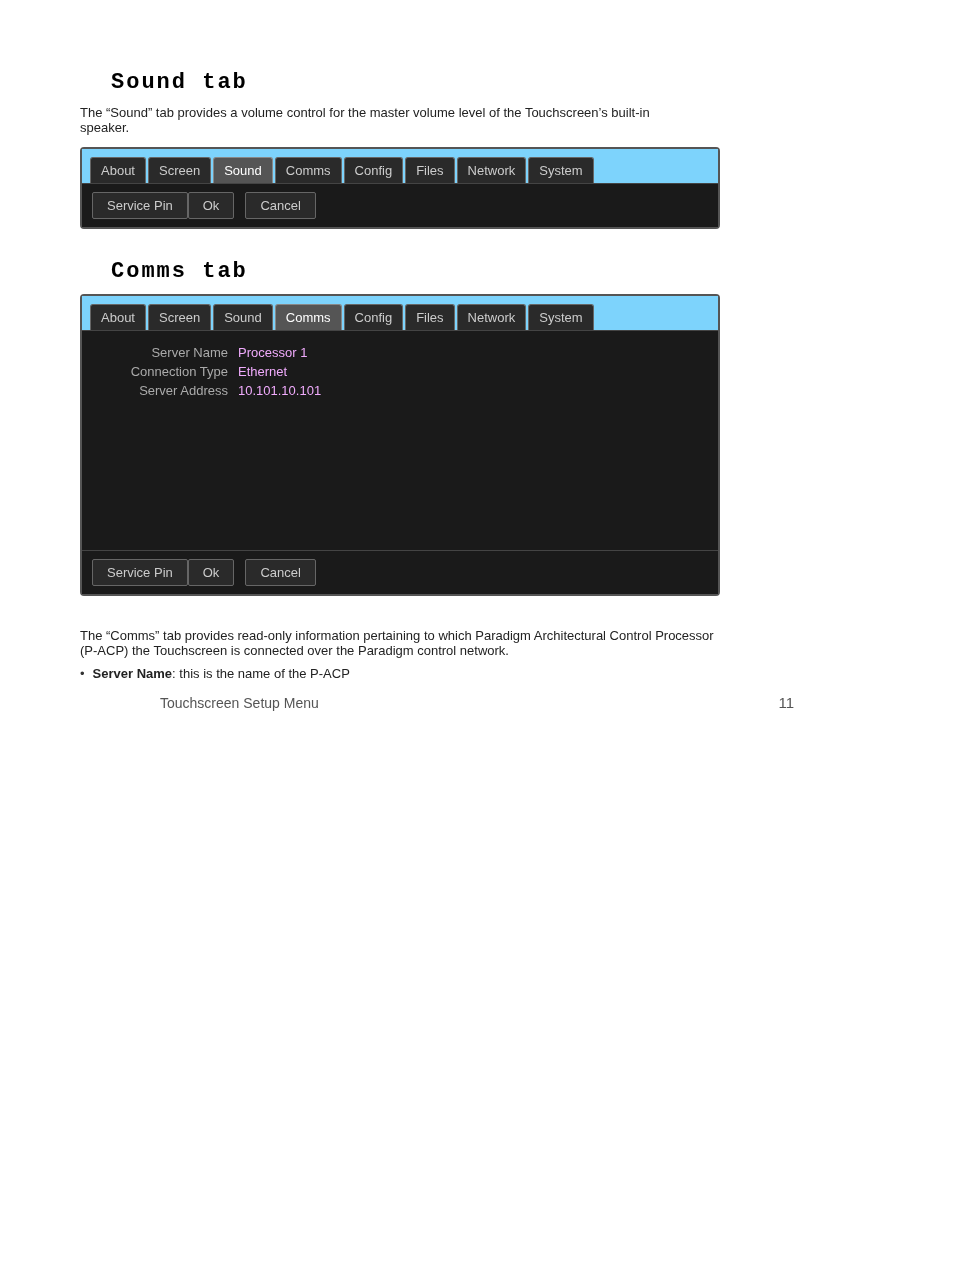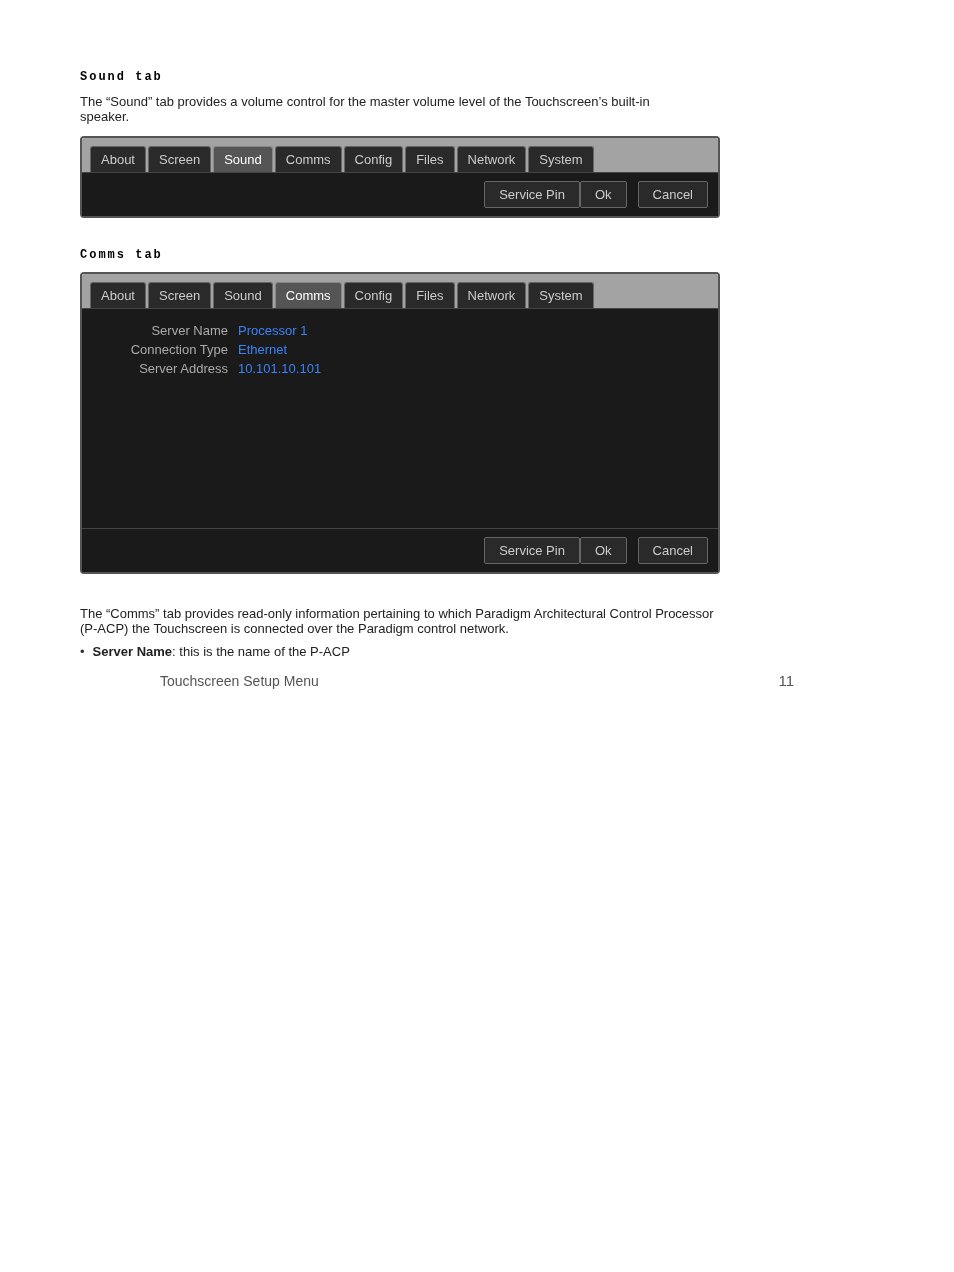--- a/index.html
+++ b/index.html
@@ -8,25 +8,26 @@
       font-family: Arial, sans-serif;
       font-size: 14px;
       color: #000;
       width: 954px;
       min-height: 1272px;
       padding: 40px 80px;
     }
 
     .section-title {
       font-family: 'Courier New', monospace;
-      font-size: 12px;
+      font-size: 22px;
       font-weight: bold;
       letter-spacing: 2px;
       margin-bottom: 10px;
       margin-top: 30px;
+      margin-left: 31px;
     }
 
     .section-desc {
       font-size: 13px;
       color: #222;
       margin-bottom: 12px;
       max-width: 620px;
     }
 
     .panel {
@@ -34,21 +35,21 @@
       border: 2px solid #555;
       border-radius: 4px;
       padding: 0;
       width: 640px;
       margin-bottom: 20px;
     }
 
     .tab-bar {
       display: flex;
       flex-direction: row;
-      background: #a3a3a3;
+      background: #7dd3fc;
       padding: 8px 8px 0 8px;
       gap: 2px;
     }
 
     .tab {
       background: #2a2a2a;
       color: #ccc;
       border: 1px solid #666;
       border-bottom: none;
       padding: 5px 10px;
@@ -70,21 +71,21 @@
       border-top: 1px solid #444;
     }
 
     .panel-footer {
       background: #1a1a1a;
       border-top: 1px solid #444;
       padding: 8px 10px;
       display: flex;
       flex-direction: row;
       align-items: center;
-      justify-content: flex-end;
+      justify-content: flex-start;
     }
 
     .footer-left {
       display: flex;
       gap: 8px;
     }
 
     .footer-right {
       display: flex;
       gap: 11px;
@@ -136,21 +137,21 @@
       margin-bottom: 4px;
     }
 
     .info-label {
       color: #aaa;
       min-width: 130px;
       text-align: right;
     }
 
     .info-value {
-      color: #3b82f6;
+      color: #f0abfc;
     }
 
     .bottom-section {
       margin-top: 32px;
       font-size: 13px;
       color: #222;
       max-width: 640px;
     }
 
     .bottom-section p {

